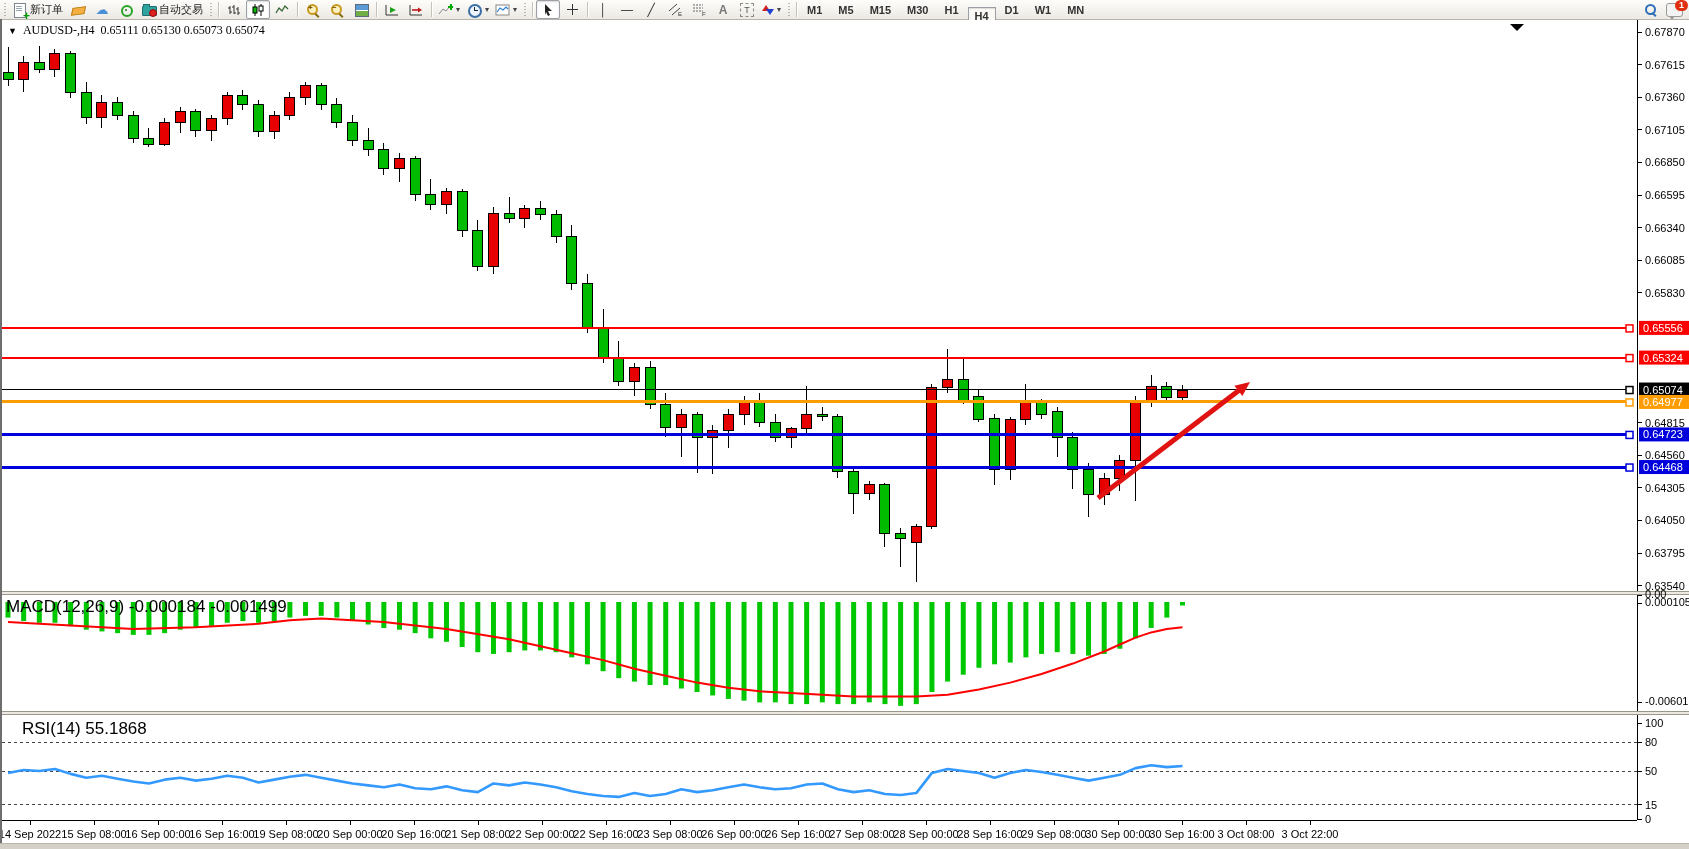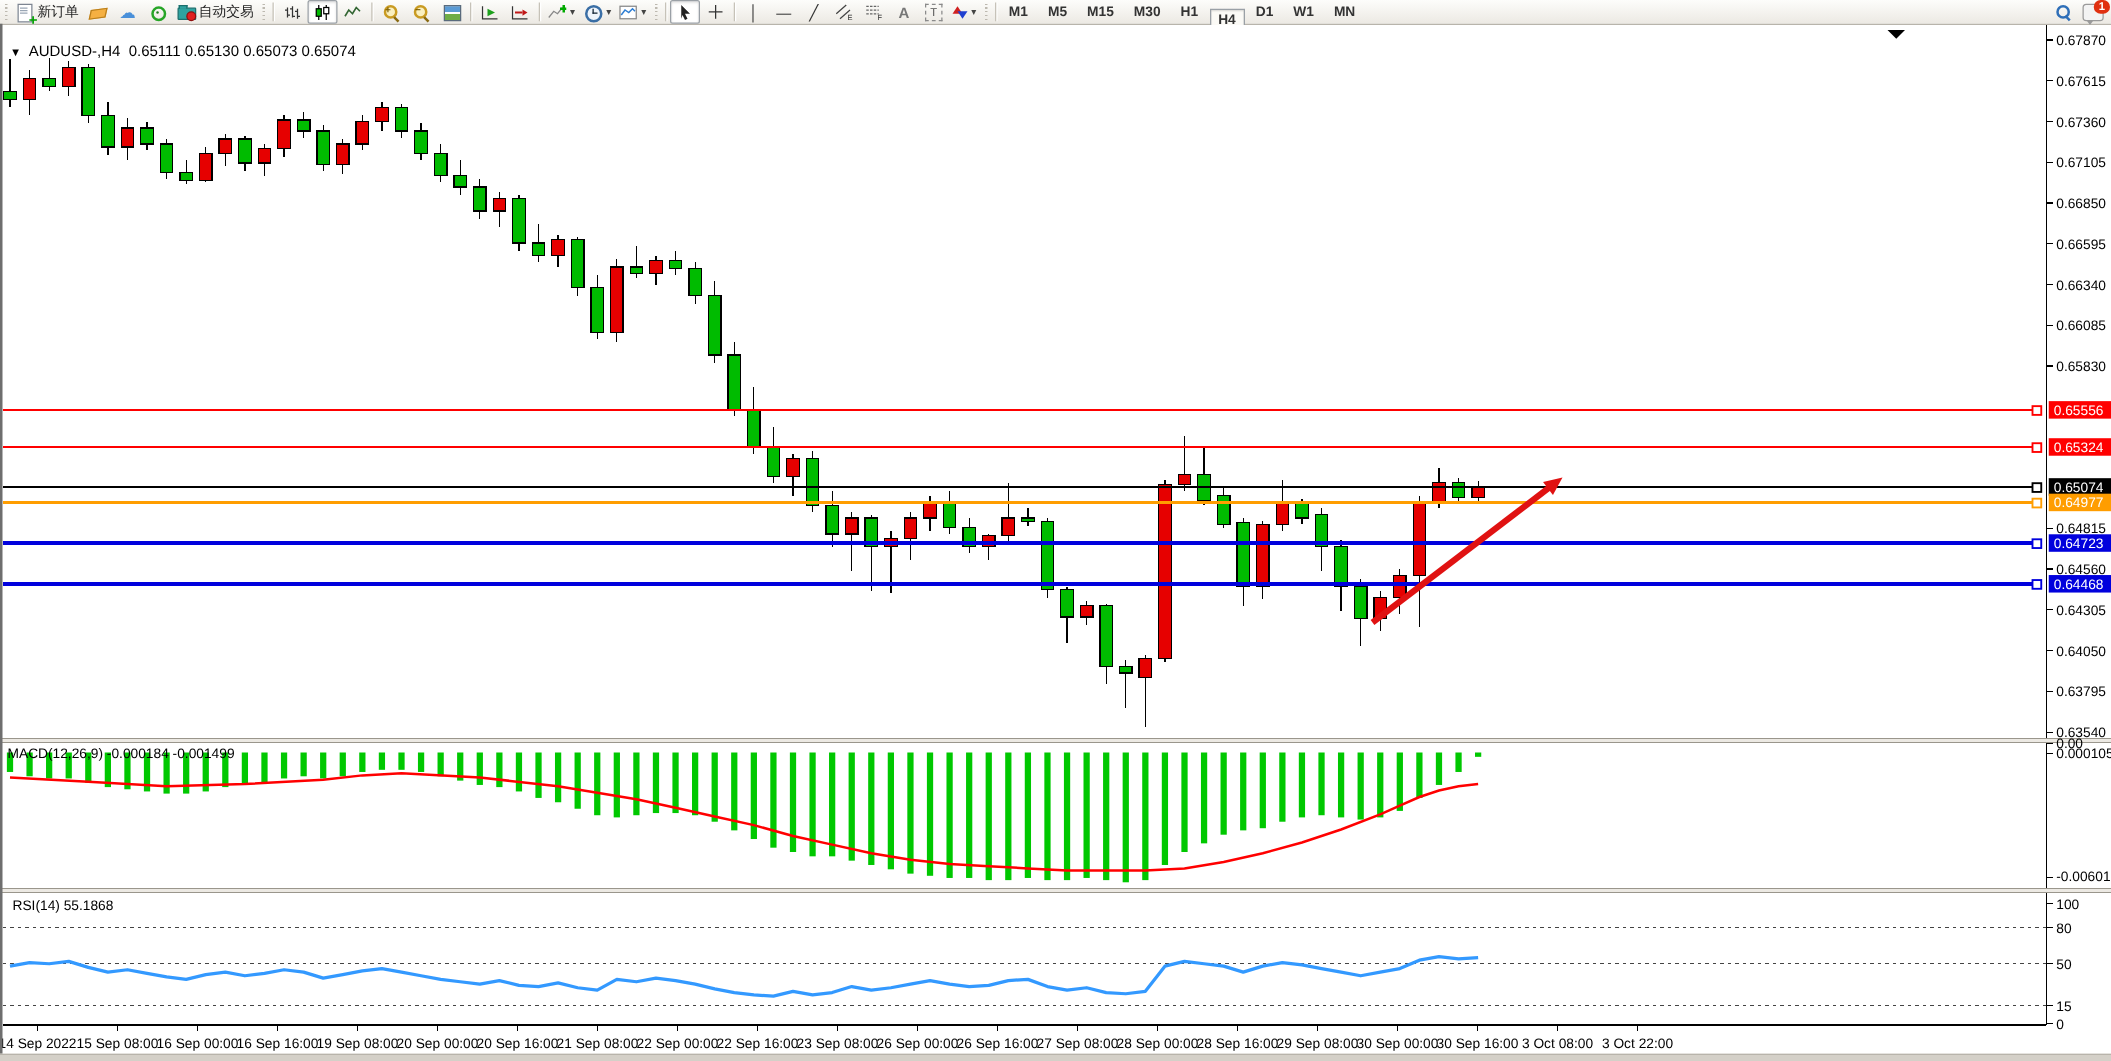--- a/index.html
+++ b/index.html
@@ -48,25 +48,25 @@
   .smag::before{content:"";position:absolute;left:1px;top:1px;width:7px;height:7px;border:2px solid #2f6fb8;border-radius:50%;}
   .smag::after{content:"";position:absolute;left:9px;top:9px;width:5px;height:2px;background:#2f6fb8;transform:rotate(45deg);transform-origin:0 0;}
   .bubble{position:relative;width:15px;height:12px;background:#f3f3f3;border:1px solid #9a9a9a;border-radius:3px;}
   .bubble::after{content:"";position:absolute;left:2px;bottom:-4px;border-left:3px solid transparent;border-right:3px solid transparent;border-top:4px solid #9a9a9a;}
   .badge{position:absolute;right:-6px;top:-4px;min-width:11px;height:11px;background:#e03010;color:#fff;
     border-radius:6px;font-size:9px;font-weight:bold;text-align:center;line-height:11px;padding:0 1px;}
   
   #chartwrap{position:absolute;left:0;top:20px;width:1689px;height:823px;background:#fff;}
   #leftedge{position:absolute;left:0;top:19px;width:2px;height:824px;background:#6e6e6e;}
   #chart-svg{position:absolute;left:0;top:0;}
-  .ovl{position:absolute;font-size:11px;color:#000;white-space:nowrap;}
-  #title{left:8px;top:14px;font-size:12px;}
+  .ovl{position:absolute;font-size:17px;color:#000;white-space:nowrap;}
+  #title{left:8px;top:3px;font-size:12px;font-family:Liberation Serif, serif;}
   #title .tri{font-size:9px;margin-right:6px;}
   #macd-label{left:6px;top:577px;}
-  #rsi-label{left:10px;top:699px;}
+  #rsi-label{left:22px;top:699px;}
   #btmstrip{position:absolute;left:0;top:843px;width:1689px;height:6px;background:#d4d0c8;border-top:1px solid #b8b4ab;}
 </style>
 </head>
 <body>
 
 <div id="app">
 
   <div id="toolbar">
     <span class="grip"></span>
     <span class="tbtn">

